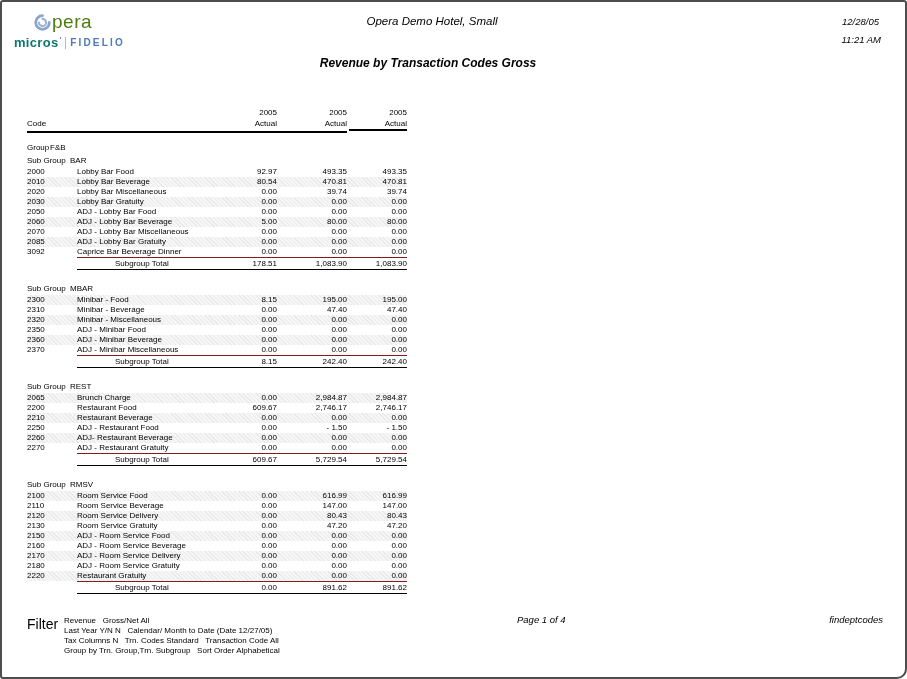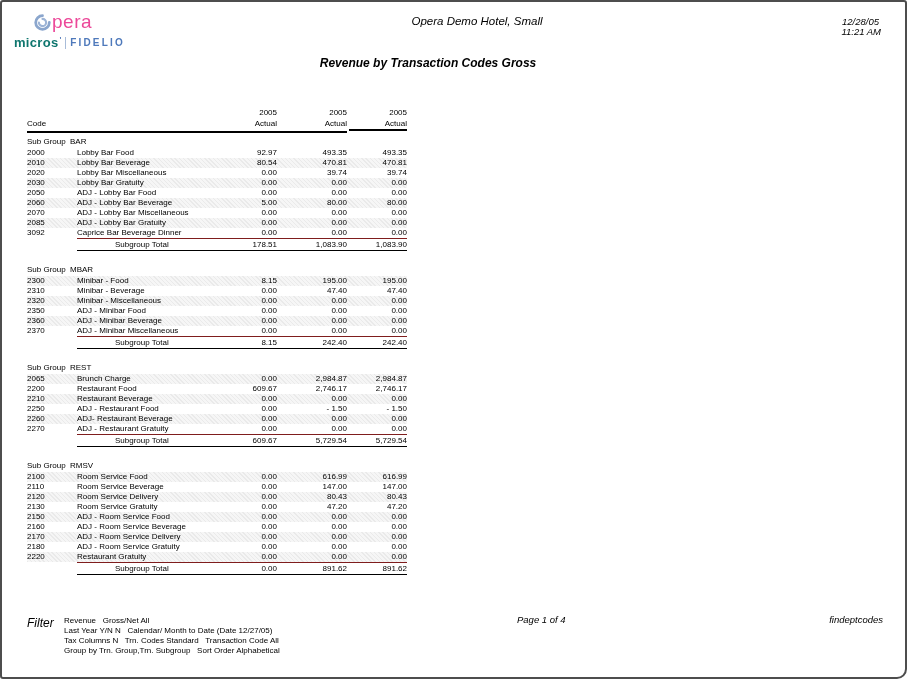--- a/index.html
+++ b/index.html
@@ -4,32 +4,32 @@
 <style>
   html,body { margin:0; padding:0; background:#fff; }
   .page {
     position:relative; width:907px; height:679px; box-sizing:border-box;
     background:#fff; border:2px solid #4d4d4d; border-radius:3px 3px 10px 3px;
     font-family:"Liberation Sans", sans-serif; color:#000; overflow:hidden;
   }
 
   
   .logo-opera { position:absolute; left:32px; top:9px; display:flex; align-items:center;
-    color:#ec4899; font-size:19px; font-weight:500; letter-spacing:.5px; }
+    color:#4d7c0f; font-size:19px; font-weight:500; letter-spacing:.5px; }
   .logo-opera svg { margin-right:1px; }
   .logo-micros { position:absolute; left:12px; top:33px; display:flex; align-items:center; }
   .micros-word { color:#0f766e; font-weight:bold; font-size:13px; letter-spacing:.3px; }
   .micros-tick { color:#2b58a8; font-size:9px; margin:-6px 2px 0 1px; }
   .logo-divider { width:1px; height:12px; background:#a8bcd9; margin:0 4px 0 2px; }
   .fidelio-word { color:#4e79bb; font-weight:bold; font-size:10px; letter-spacing:2.2px; }
 
   .hotel-name { position:absolute; left:430px; top:13px; transform:translateX(-50%);
-    font-style:italic; font-size:11.5px; white-space:nowrap;margin-left:45px; }
+    font-style:italic; font-size:11.5px; white-space:nowrap; }
   .report-date { position:absolute; right:26px; top:14px; font-style:italic; font-size:9.5px; }
-  .report-time { position:absolute; right:24px; top:24px; font-style:italic; font-size:9.5px; }
+  .report-time { position:absolute; right:24px; top:32px; font-style:italic; font-size:9.5px; }
   .report-title { position:absolute; left:426px; top:54px; transform:translateX(-50%);
     font-style:italic; font-weight:bold; font-size:12px; white-space:nowrap; }
 
   
   .report-table { position:absolute; left:25px; top:105px; width:380px; font-size:8px; }
   .hrow, .row, .sgrow, .grow { display:flex; }
   .hrow { height:11px; line-height:11px; }
   .row { height:10px; line-height:10px; }
   .row.shaded { background:repeating-linear-gradient(45deg,#eaeaea 0 1px,#f6f6f6 1px 3px); }
   .c-code { width:50px; }
@@ -47,21 +47,21 @@
   .g-label { width:23px; }
   .sgrow { margin-top:2px; height:11px; line-height:11px; margin-bottom:1px; }
   .sg-label { width:43px; }
   .section.gap { margin-top:13px; }
 
   .total-row { margin-left:50px; display:flex; height:11px; line-height:11px;
     border-top:1px solid #7f1d1d; border-bottom:1px solid #000; }
   .total-label { width:160px; padding-left:38px; box-sizing:border-box; }
 
   
-  .filter-label { position:absolute; left:25px; top:614px; font-style:italic; font-size:12px;text-align:right; }
+  .filter-label { position:absolute; left:25px; top:614px; font-size:14px;text-align:right; }
   .filter-lines { position:absolute; left:62px; top:614px; font-size:8px; white-space:pre; }
   .filter-lines div { height:10px; line-height:10px; }
   .page-number { position:absolute; left:515px; top:612px; font-style:italic; font-size:9.5px; }
   .report-code { position:absolute; right:22px; top:612px; font-style:italic; font-size:9.5px; }
 </style>
 </head>
 <body>
 
 <div class="page">
 
@@ -98,20 +98,24 @@
           <span class="c-desc"></span>
           <span class="c-num c-day">Actual</span>
           <span class="c-num c-month">Actual</span>
           <span class="c-num c-year">Actual</span>
         </div>
       </div>
     <div class="rules">
       <div class="rule-left"></div>
       <div class="rule-year"></div>
     </div>
+    <div class="grow">
+      <span class="g-label">Group</span>
+      <span>F&amp;B</span>
+    </div>
     <div id="sections">
         <div class="section">
           <div class="sgrow">
             <span class="sg-label">Sub Group</span>
             <span class="sg-name">BAR</span>
           </div>
           <div class="row">
             <span class="c-code">2000</span>
             <span class="c-desc">Lobby Bar Food</span>
             <span class="c-num c-day">92.97</span>

